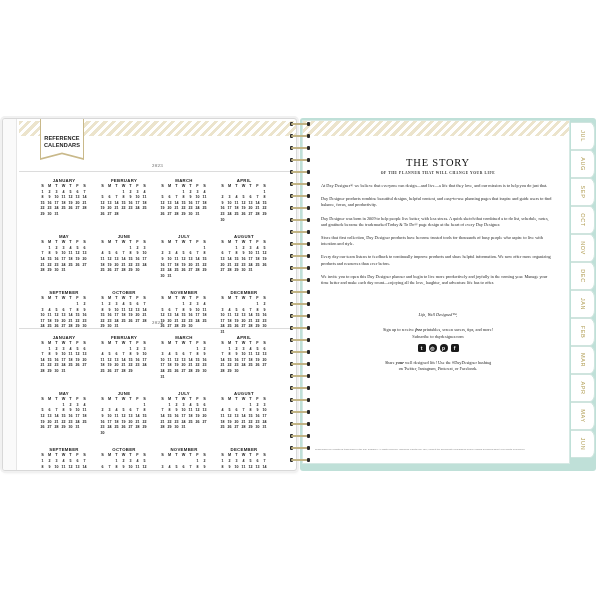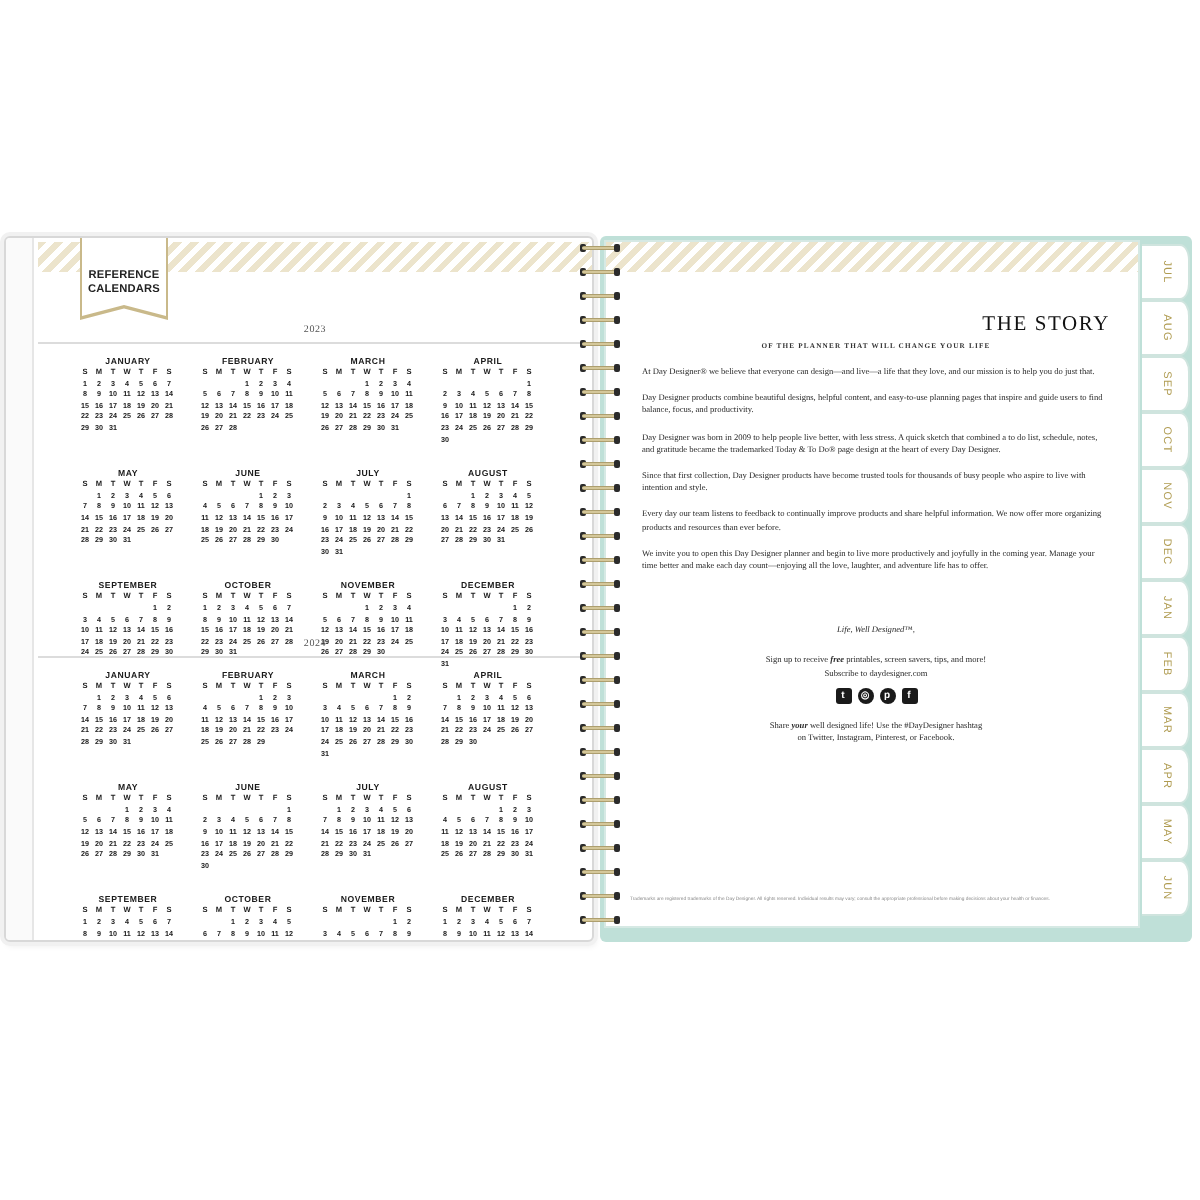--- a/index.html
+++ b/index.html
@@ -80,21 +80,21 @@
     background: #bfe0d8; border-radius: 3px;
   }
   .right-page {
     position: absolute; left: 302px; top: 120px; width: 268px; height: 344px;
     background: #ffffff; border: 1px solid #d6e9e4;
     overflow: hidden;
   }
   .right-page .stripe-band { left: 0; right: 0; top: 0; }
   .right-content { position: absolute; left: 18px; right: 14px; top: 22px; }
   .story-title {
-    text-align: right; font-family: "Liberation Serif", serif; font-size: 10.5px;
+    text-align: center; font-family: "Liberation Serif", serif; font-size: 10.5px;
     letter-spacing: 0.8px; color: #111; margin-top: 14px;
   }
   .story-subtitle {
     text-align: center; font-family: "Liberation Serif", serif; font-size: 3.6px;
     letter-spacing: 0.6px; font-weight: bold; color: #333; margin-top: 3px;
   }
   .story-para {
     font-family: "Liberation Serif", serif; font-size: 4.3px; line-height: 6.2px;
     color: #2a2a2a; margin-top: 7px;
   }

